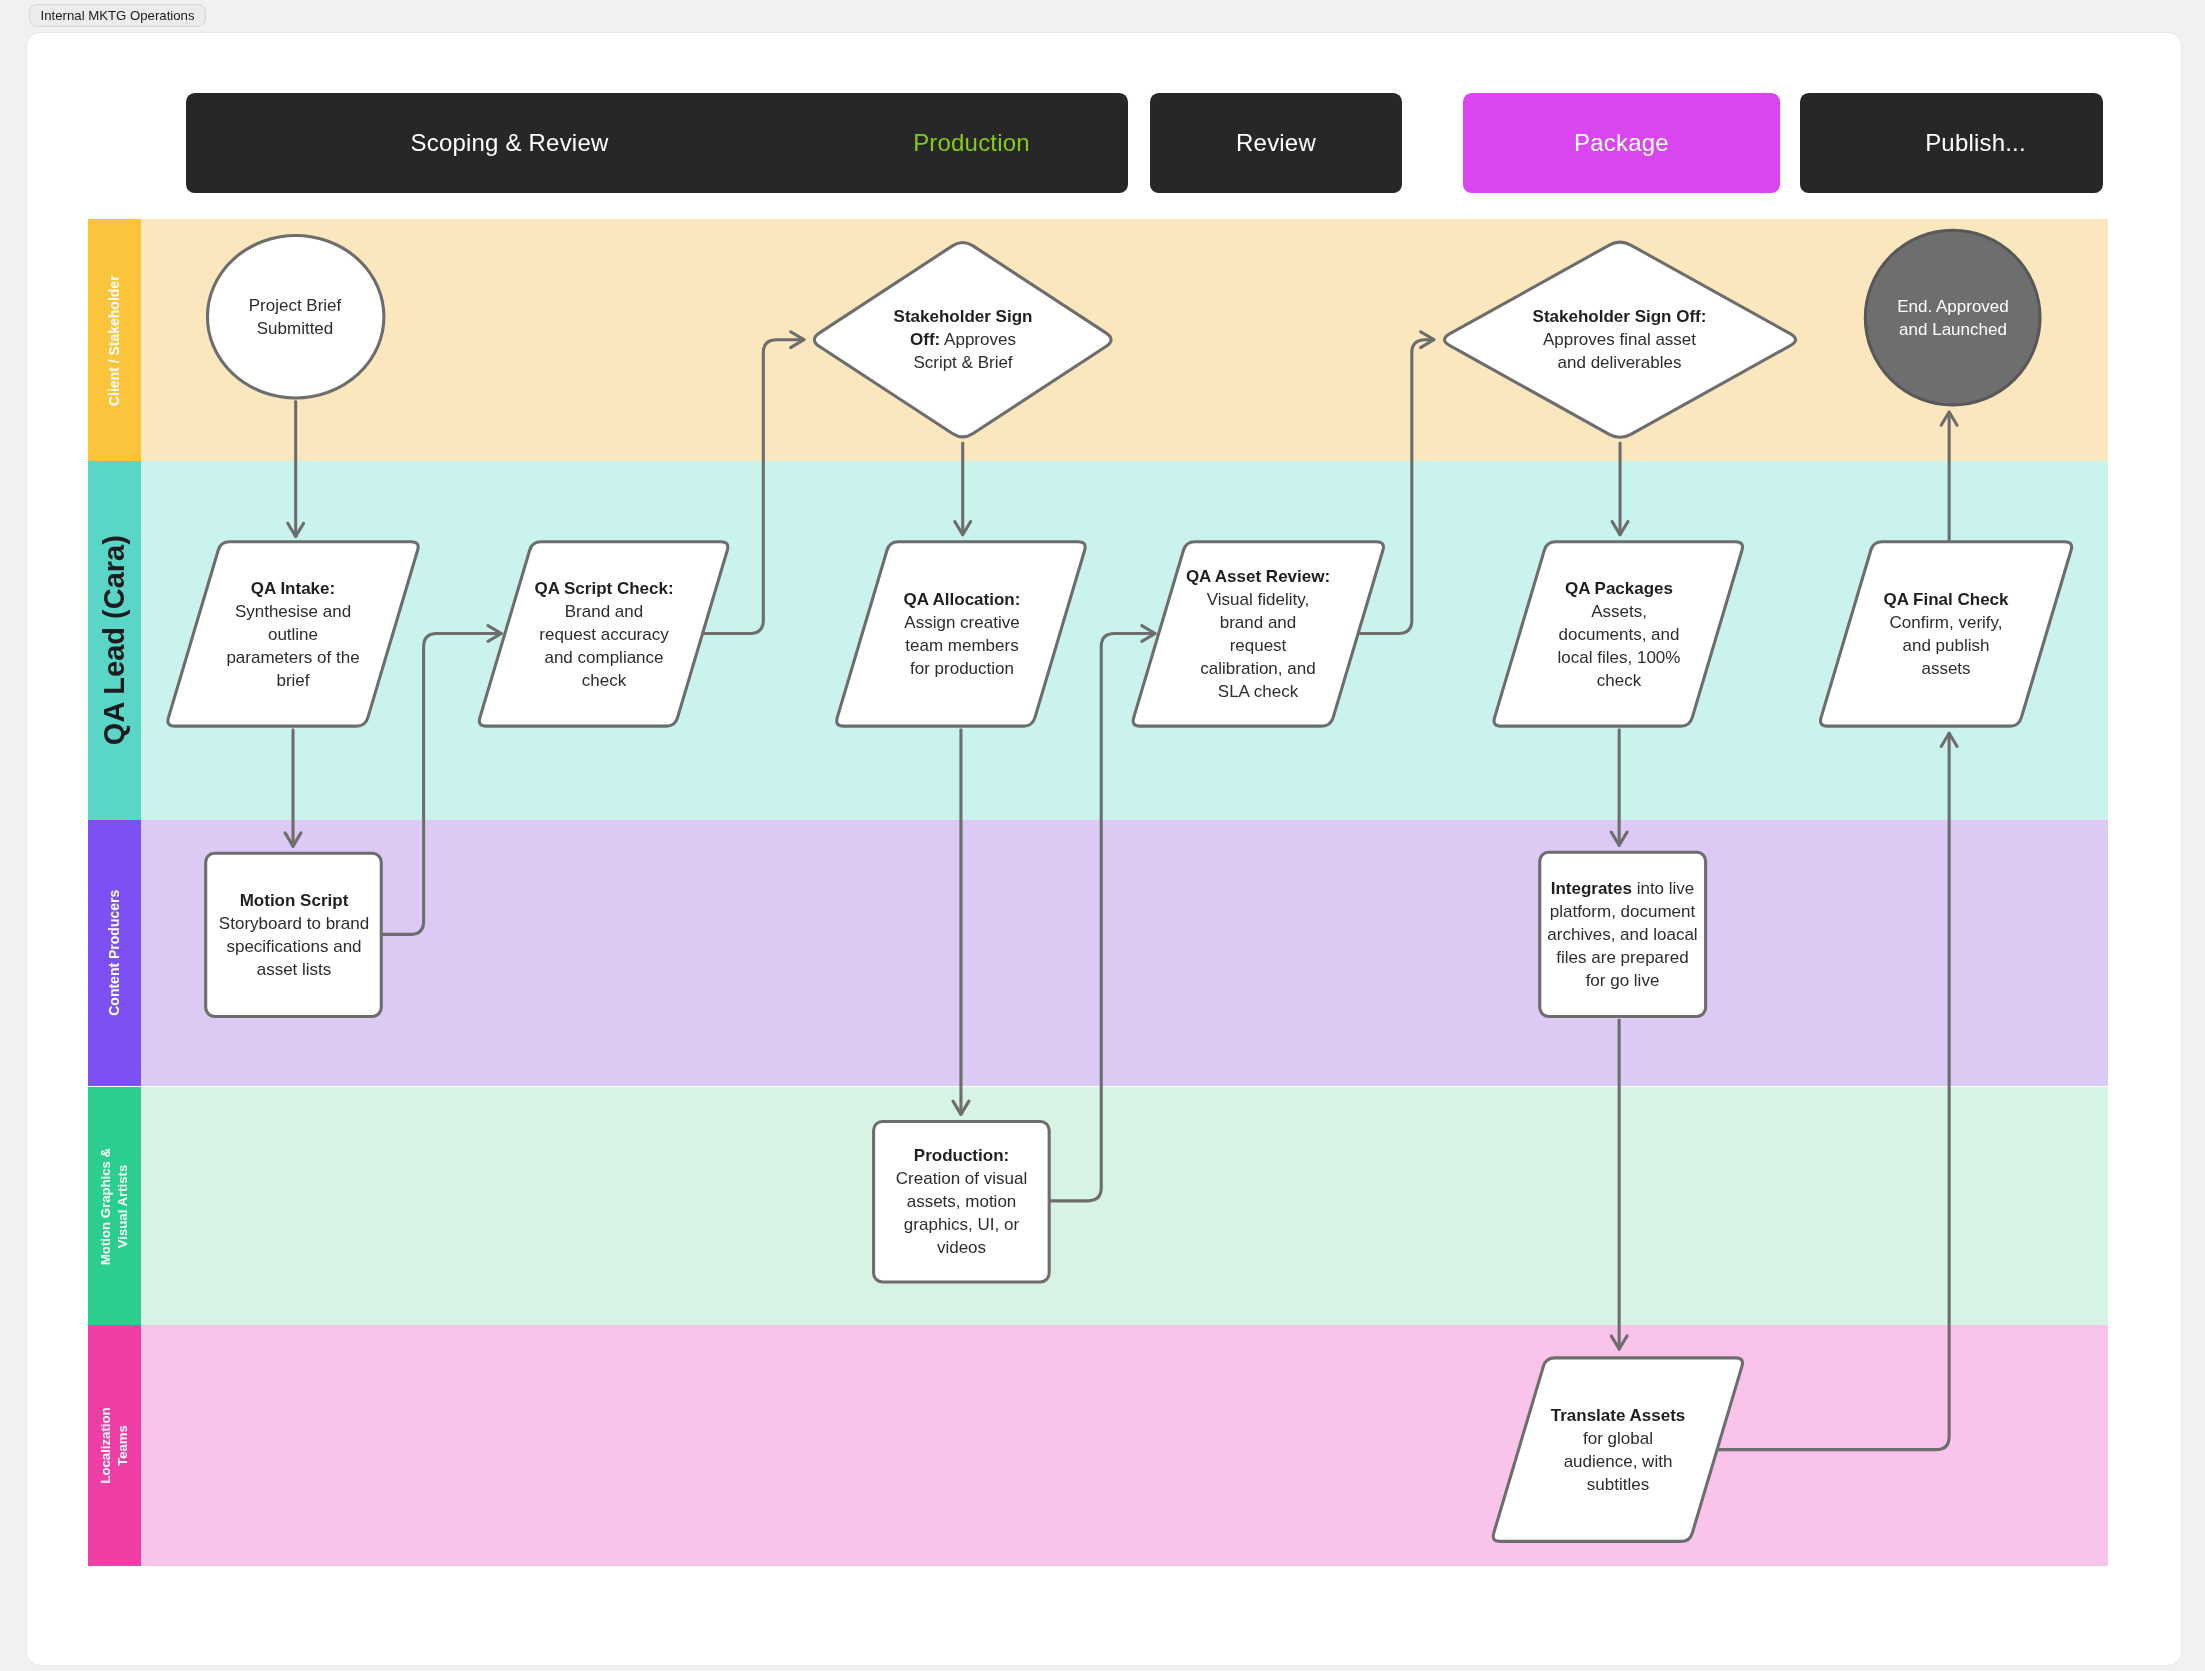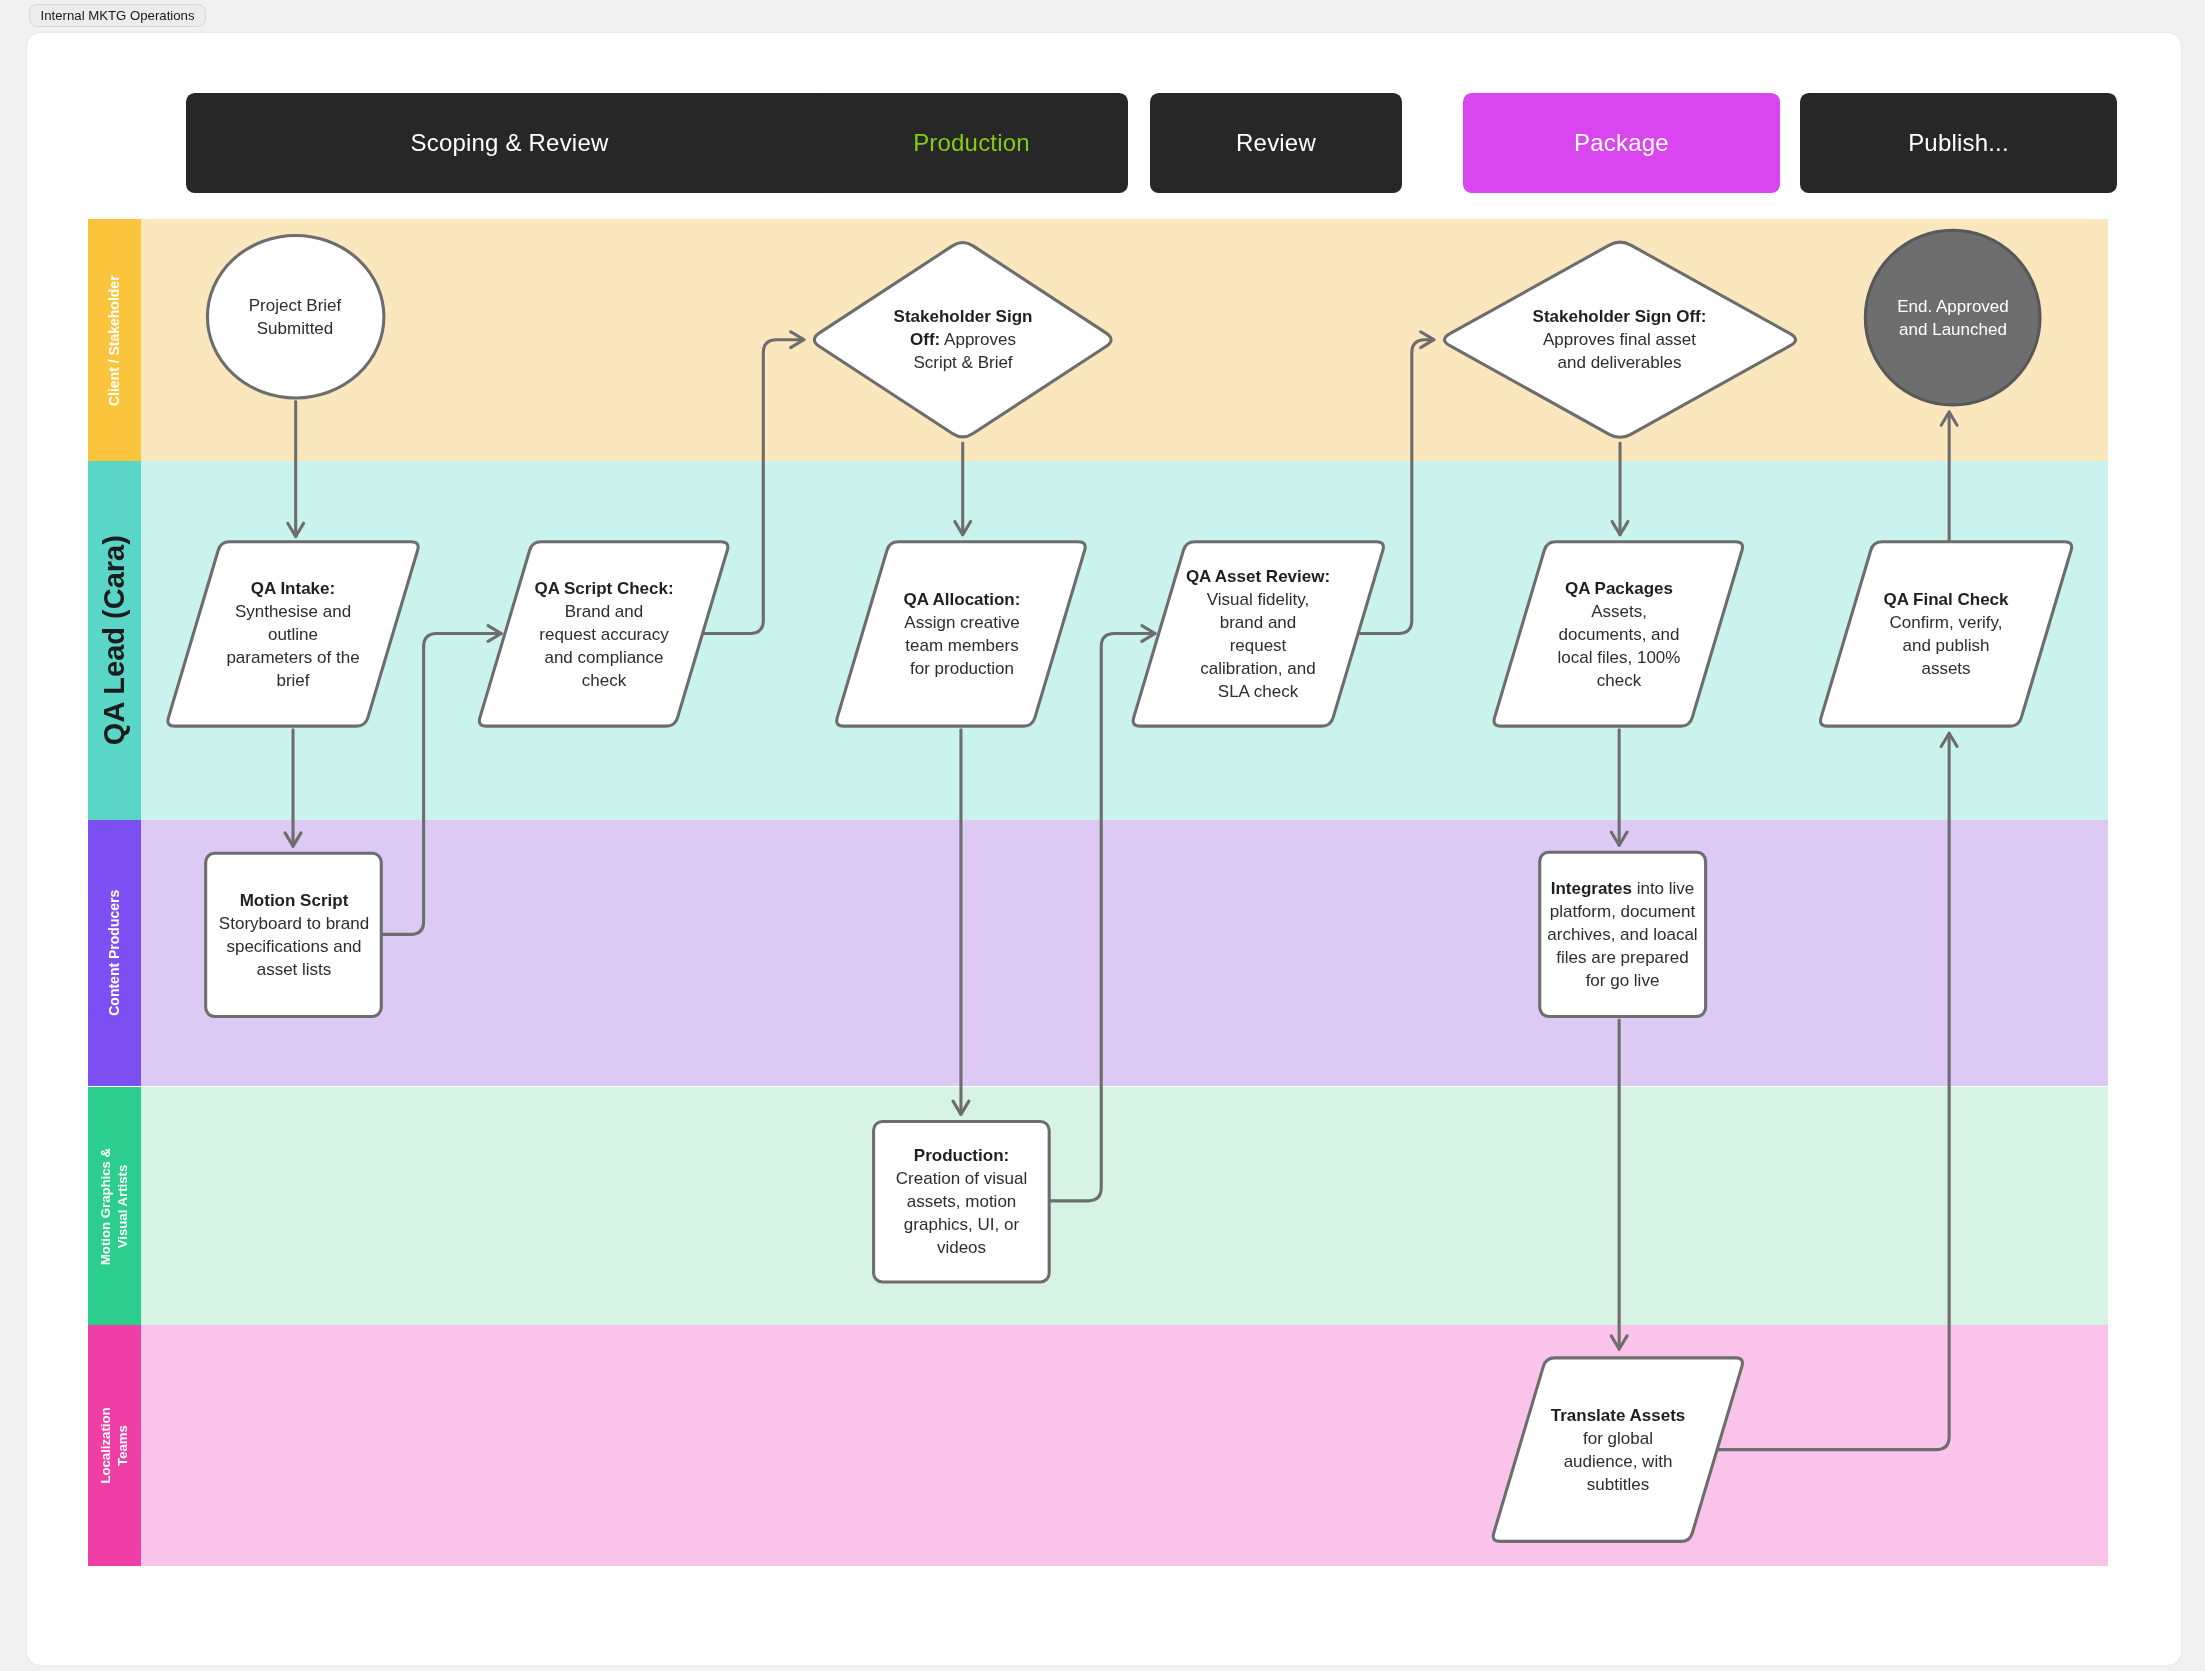--- a/index.html
+++ b/index.html
@@ -50,21 +50,21 @@
 </head>
 <body>
 
 <div class="card"></div>
 <div class="tag">Internal MKTG Operations</div>
 
 <div class="phase" style="left: 154px; width: 647px; background: rgb(39, 39, 39); color: rgb(255, 255, 255); margin-left: 32px;">Scoping &amp; Review</div>
 <div class="phase" style="left: 815px; width: 313px; background: rgb(39, 39, 39); color: #84cc16;">Production</div>
 <div class="phase" style="left: 1150px; width: 252px; background: rgb(39, 39, 39); color: rgb(255, 255, 255);">Review</div>
 <div class="phase" style="left: 1463px; width: 317px; background: #d946ef; color: rgb(255, 255, 255);">Package</div>
-<div class="phase" style="left: 1800px; width: 317px; background: rgb(39, 39, 39); color: rgb(255, 255, 255);">Publish...</div>
+<div class="phase" style="left: 1800px; width: 255px; background: rgb(39, 39, 39); color: rgb(255, 255, 255); padding-left: 48px;">Publish...</div>
 
 <div class="lane-bg" style="top: 219px; height: 243px; background: rgb(250, 231, 190);"></div>
 <div class="lane-bg" style="top: 461px; height: 359px; background: rgb(203, 243, 238);"></div>
 <div class="lane-bg" style="top: 820px; height: 266px; background: rgb(220, 201, 244);"></div>
 <div class="lane-bg" style="top: 1087px; height: 238px; background: rgb(215, 243, 227);"></div>
 <div class="lane-bg" style="top: 1325px; height: 241px; background: rgb(250, 196, 234);"></div>
 
 <div class="lane-strip strip-1" style="top: 219px; height: 243px; background: rgb(251, 196, 61);">
     <span class="lbl">Client / Stakeholder</span>
   </div>

